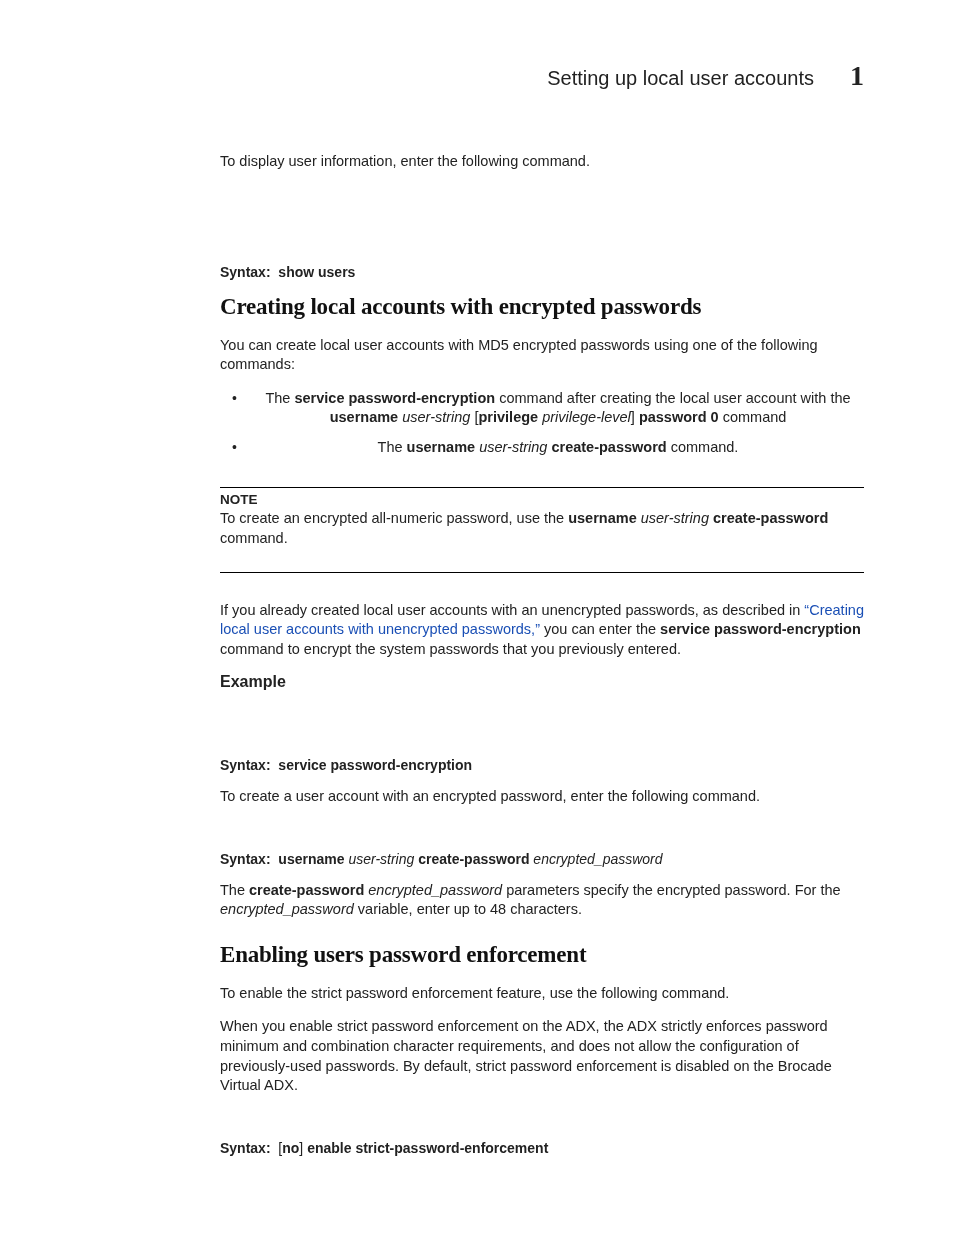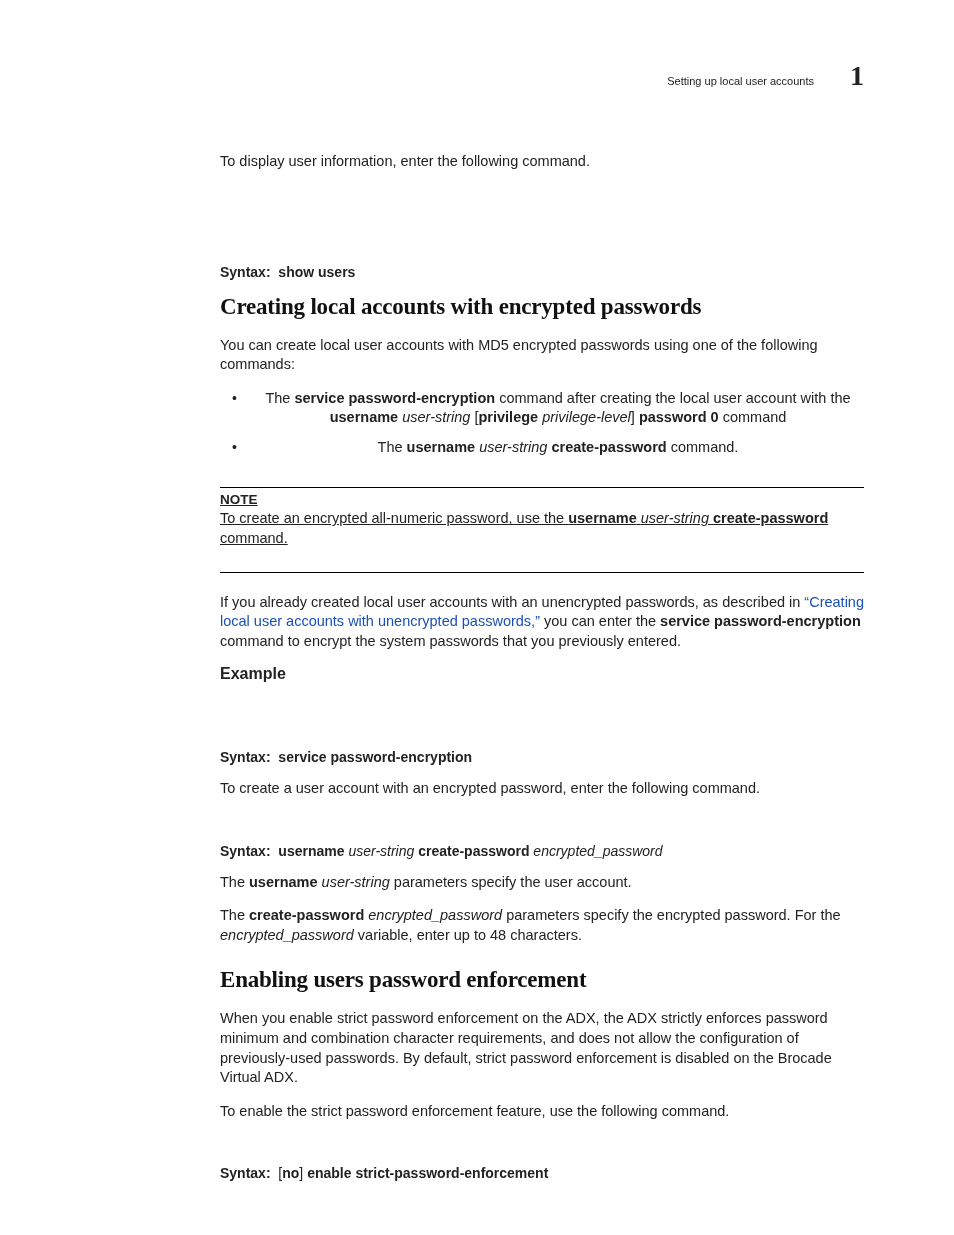--- a/index.html
+++ b/index.html
@@ -15,21 +15,21 @@
     padding: 60px 90px 80px 220px;
   }
   .header {
     display: flex;
     justify-content: flex-end;
     align-items: baseline;
     gap: 36px;
     margin-bottom: 60px;
   }
   .header-title {
-    font-size: 11px;
+    font-size: 20px;
     color: #222;
     text-align: right;
   }
   .header-num {
     font-family: Georgia, 'Times New Roman', serif;
     font-size: 28px;
     font-weight: 600;
   }
   .body-text {
     font-size: 14.5px;
@@ -74,22 +74,21 @@
     left: 12px;
     top: 0;
     font-size: 14px;
   }
   .bold { font-weight: 700; }
   .ital { font-style: italic; }
   .note-block {
     border-top: 1.2px solid #000;
     border-bottom: 1.2px solid #000;
     padding: 4px 0 23px 0;
-    margin-bottom: 20px;
-    text-decoration: underline;
+    margin-bottom: 28px;
   }
   .note-label {
     font-weight: 700;
     font-size: 13.5px;
     margin-bottom: 2px;
   }
   .note-text {
     font-size: 14.5px;
     line-height: 1.35;
   }
@@ -148,31 +147,28 @@
     <span class="label">Syntax:</span>&nbsp;&nbsp;<span>service password-encryption</span>
   </p>
 
   <p class="body-text">To create a user account with an encrypted password, enter the following command.</p>
   <div class="gap-med"></div>
 
   <p class="syntax-line">
     <span class="label">Syntax:</span>&nbsp;&nbsp;<span>username</span><span> </span><span class="ital">user-string</span><span> </span><span>create-password</span><span> </span><span class="ital">encrypted_password</span>
   </p>
 
-  <p class="body-text">
-    <span>The </span><span class="bold">username</span><span> </span><span class="ital">user-string</span><span> parameters specify the user account.</span>
-  </p>
 
   <p class="body-text">
     <span>The </span><span class="bold">create-password</span><span> </span><span class="ital">encrypted_password</span><span> parameters specify the encrypted password. For the </span><span class="ital">encrypted_password</span><span> variable, enter up to 48 characters.</span>
   </p>
 
   <h2 class="section" style="margin-top:22px">Enabling users password enforcement</h2>
 
+  <p class="body-text">To enable the strict password enforcement feature, use the following command.</p>
   <p class="body-text">When you enable strict password enforcement on the ADX, the ADX strictly enforces password minimum and combination character requirements, and does not allow the configuration of previously-used passwords. By default, strict password enforcement is disabled on the Brocade Virtual ADX.</p>
-  <p class="body-text">To enable the strict password enforcement feature, use the following command.</p>
   <div class="gap-med"></div>
 
   <p class="syntax-line">
     <span class="label">Syntax:</span>&nbsp;&nbsp;<span class="reg">[</span><span>no</span><span class="reg">] </span><span>enable strict-password-enforcement</span>
   </p>
 
 </div>
 
 </body></html>

